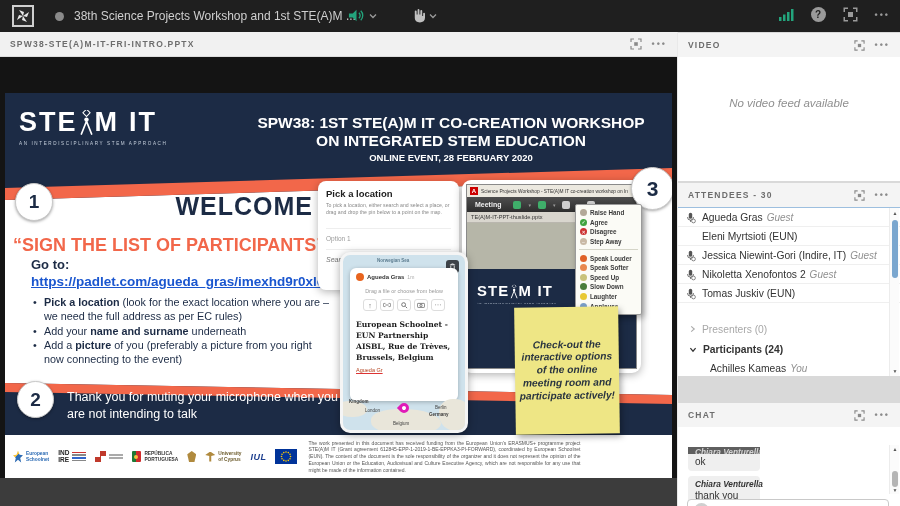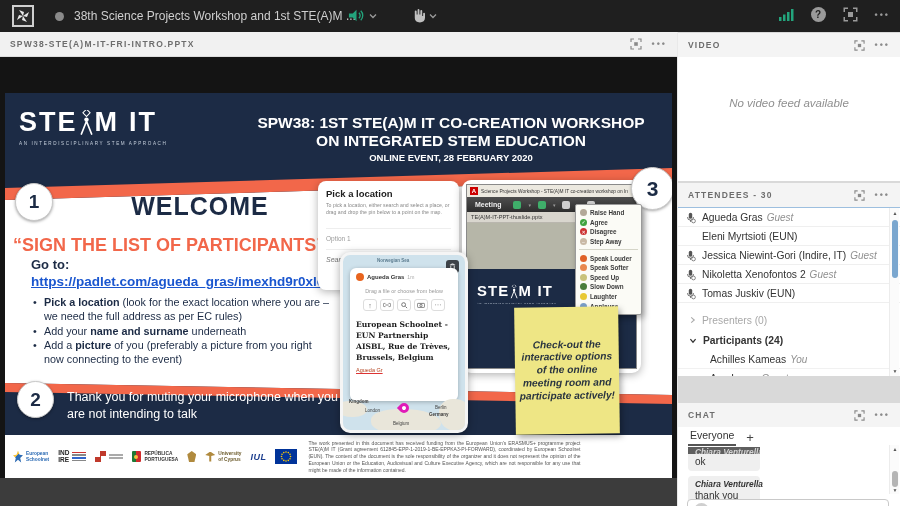--- a/index.html
+++ b/index.html
@@ -51,21 +51,21 @@
   .s-title2 { font-size:15.5px; font-weight:bold; }
   .s-sub { font-size:9.5px; font-weight:bold; margin-top:2px; }
 
   .num-circle { position:absolute; background:#fff; border:1px solid #c9c9c9; border-radius:50%;
       display:flex; align-items:center; justify-content:center; font-weight:bold; color:#1c2b45;
       box-shadow:0 1px 3px rgba(0,0,0,.35); z-index:6; }
   #circle1 { left:10px; top:90px; width:38px; height:38px; font-size:19px; }
   #circle2 { left:12px; top:288px; width:37px; height:37px; font-size:19px; }
   #circle3 { left:626px; top:74px; width:43px; height:43px; font-size:21px; }
 
-  .welcome { position:absolute; left:82px; top:99px; width:226px; text-align:center; font-size:25px; font-weight:bold; color:#1c2b45; letter-spacing:1px; z-index:3; }
+  .welcome { position:absolute; left:82px; top:99px; width:226px; text-align:right; font-size:25px; font-weight:bold; color:#1c2b45; letter-spacing:1px; z-index:3; }
   .sign { position:absolute; left:8px; top:142px; width:336px; font-size:18px; font-weight:bold; color:#f2674a; z-index:3; white-space:nowrap; }
   .goto { position:absolute; left:26px; top:164px; font-size:13px; font-weight:bold; color:#1c2b45; z-index:3; }
   .padlet-link { position:absolute; left:26px; top:181px; font-size:13.5px; font-weight:bold; color:#1a56cf; text-decoration:underline; z-index:3; }
   .bullets { position:absolute; left:26px; top:203px; width:302px; z-index:3; list-style:none; }
   .bullets li { position:relative; padding-left:13px; font-size:10.8px; color:#1c2b45; line-height:1.28; margin-bottom:1px; }
   .bullets li::before { content:"•"; position:absolute; left:2px; top:0; }
   .bullets .b { font-weight:bold; }
   .step2-text { position:absolute; left:62px; top:296px; width:280px; font-size:12.5px; color:#fff; line-height:1.35; z-index:3; }
 
   
@@ -159,21 +159,21 @@
   #attendees-pod { top:151px; height:193px; }
   #chat-pod { top:347px; height:127px;margin-top:24px; }
   .video-empty { margin-top:40px; text-align:center; font-style:italic; font-size:11.5px; color:#8f8f8f; }
 
   .att-list { border-top:1px solid #9dbfdf; }
   .att-row { display:flex; align-items:center; height:19px; padding-left:24px; border-bottom:1px solid #efefef; position:relative; }
   .att-row .mic { position:absolute; left:7px; top:4px; }
   .att-name { font-size:10.3px; color:#333; white-space:nowrap; }
   .att-badge { font-size:10px; font-style:italic; color:#909090; margin-left:4px; }
   .grp-row { display:flex; align-items:center; height:20px; padding-left:11px; gap:6px; }
-  .grp-row.presenters { margin-top:7px; color:#a8a8a8; }
+  .grp-row.presenters { margin-top:16px; color:#a8a8a8; }
   .grp-label { font-size:10.3px; }
   .grp-row.presenters .grp-label { color:#a8a8a8; }
   .grp-row.participants .grp-label { color:#333; font-weight:bold; }
   .sub-row { display:flex; align-items:center; height:19px; padding-left:32px; border-bottom:1px solid #f1f1f1; }
   .sub-row .att-name.it { }
 
   .scrollbar { position:absolute; right:1px; width:10px; background:#fbfbfb; border-left:1px solid #ececec; }
   .sb-arrow { position:absolute; left:0; width:10px; text-align:center; font-size:5px; color:#555; }
   .sb-thumb { position:absolute; left:2px; width:6px; border-radius:3px; }
 
@@ -632,24 +632,20 @@
       <div class="pod-header">
         <span class="pod-title">CHAT</span>
         <span class="pod-hic">
           <svg width="11" height="11" viewBox="0 0 12 12">
               <path d="M1 4V1h3M8 1h3v3M11 8v3H8M4 11H1V8" stroke="#8a8a8a" fill="none" stroke-width="1.2"></path>
               <rect x="4.2" y="4.2" width="3.6" height="3.6" fill="#8a8a8a"></rect>
             </svg>
           <span class="dots">•••</span>
         </span>
       </div>
-      <div class="chat-tabs">
-        <span class="chat-tab">Everyone</span>
-        <span class="chat-plus">+</span>
-      </div>
       <div class="chat-msgs">
         <div class="bubble">
           <div class="chat-name clipped">Chiara Venturella</div>
           <div class="chat-text">ok</div>
         </div>
         <div class="bubble">
           <div class="chat-name">Chiara Venturella</div>
           <div class="chat-text">thank you</div>
         </div>
       </div>

